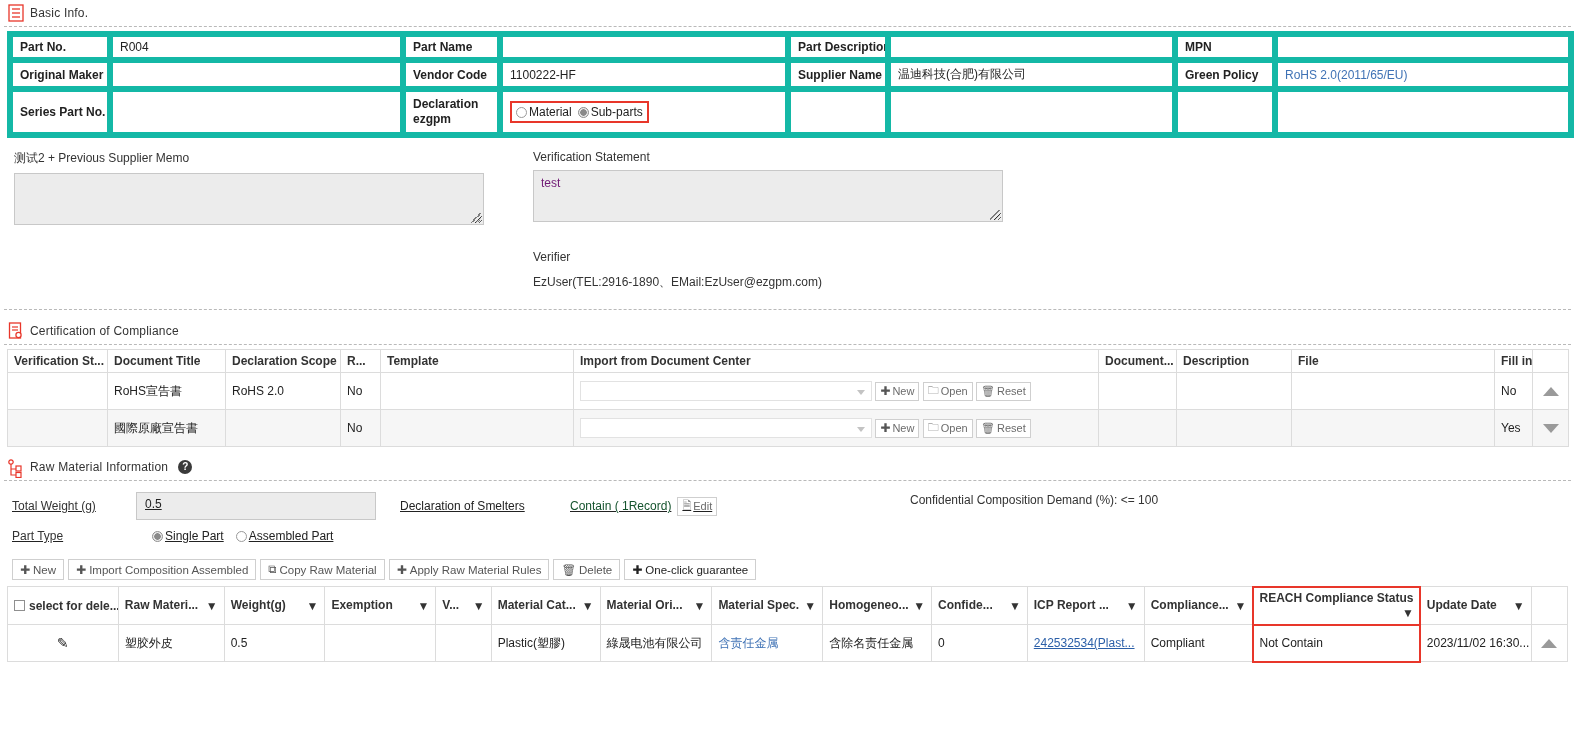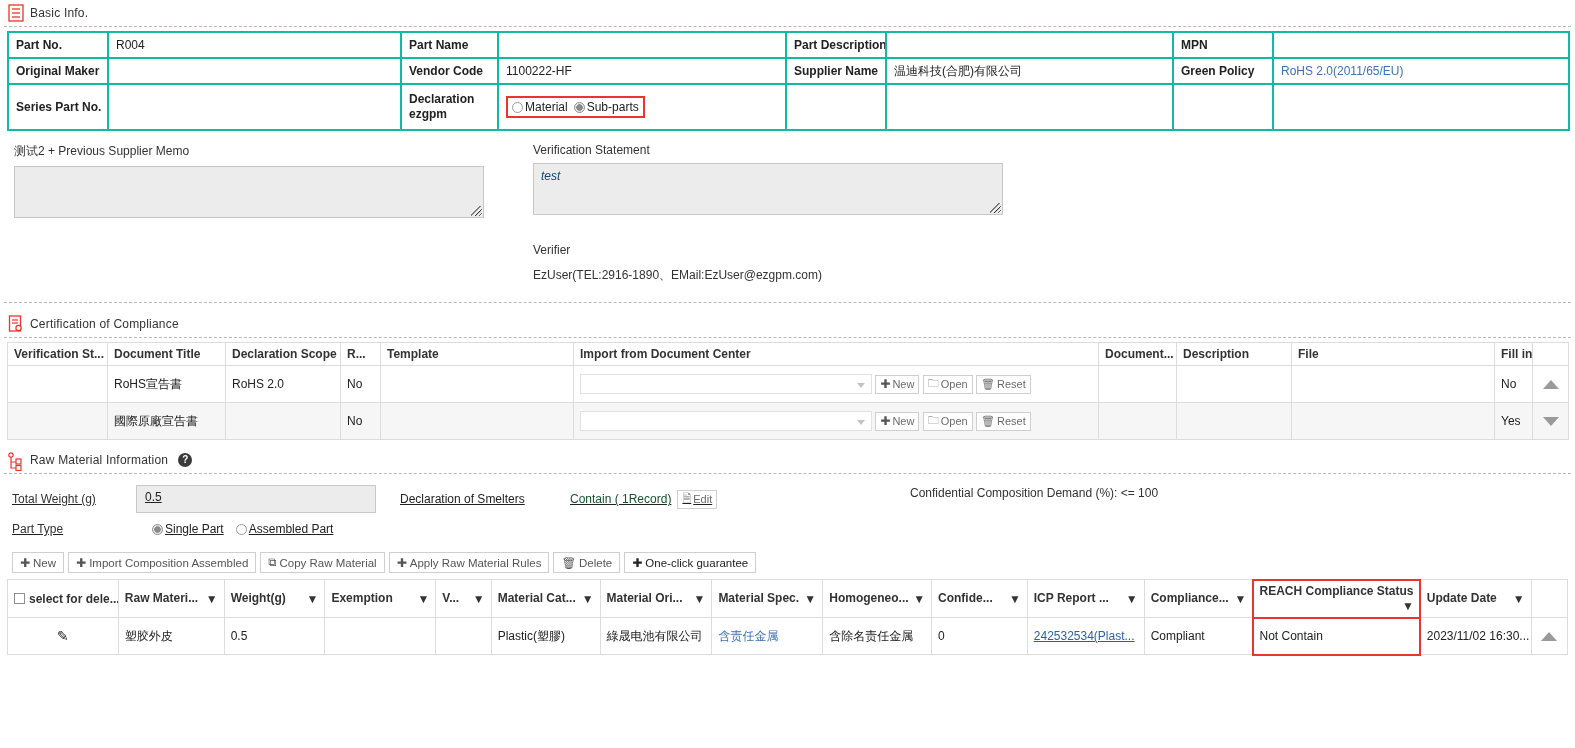--- a/index.html
+++ b/index.html
@@ -47,21 +47,21 @@
   .ico-basic, .ico-cert, .ico-raw { width: 16px; height: 18px; flex: 0 0 16px; }
 
   
   table.grid {
     border-collapse: collapse;
     table-layout: fixed;
     width: 1561px;
     margin: 4px 7px 0 7px;
   }
   table.grid td {
-    border: 2px solid #14b8a6;
+    border: 6px solid #14b8a6;
     height: 26px;
     padding: 3px 7px;
     vertical-align: middle;
     font-size: 12px;
     color: #222;
     overflow: hidden;
     white-space: nowrap;
   }
   td.lbl { font-weight: bold; color: #333; }
   td.val { color: #222; }
@@ -93,21 +93,21 @@
   .memo-box {
     background: #ececec;
     border: 1px solid #c8c8c8;
     height: 52px;
     position: relative;
     padding: 5px 7px;
     font-size: 12px;
     overflow: hidden;
     resize: both;
   }
-  .memo-box .txt-red { color: #0c4a6e; font-style: italic; }
+  .memo-box .txt-red { color: #701a75; }
   .grip {
     position: absolute; right: 2px; bottom: 1px;
     width: 10px; height: 10px;
     background:
       linear-gradient(135deg, transparent 0 45%, #7d7d7d 45% 55%, transparent 55% 100%),
       linear-gradient(135deg, transparent 0 70%, #7d7d7d 70% 80%, transparent 80% 100%);
   }
   .verifier-label { font-size: 12px; color: #333; margin: 28px 0 10px 0; }
   .verifier-val { font-size: 12px; color: #333; }
 

